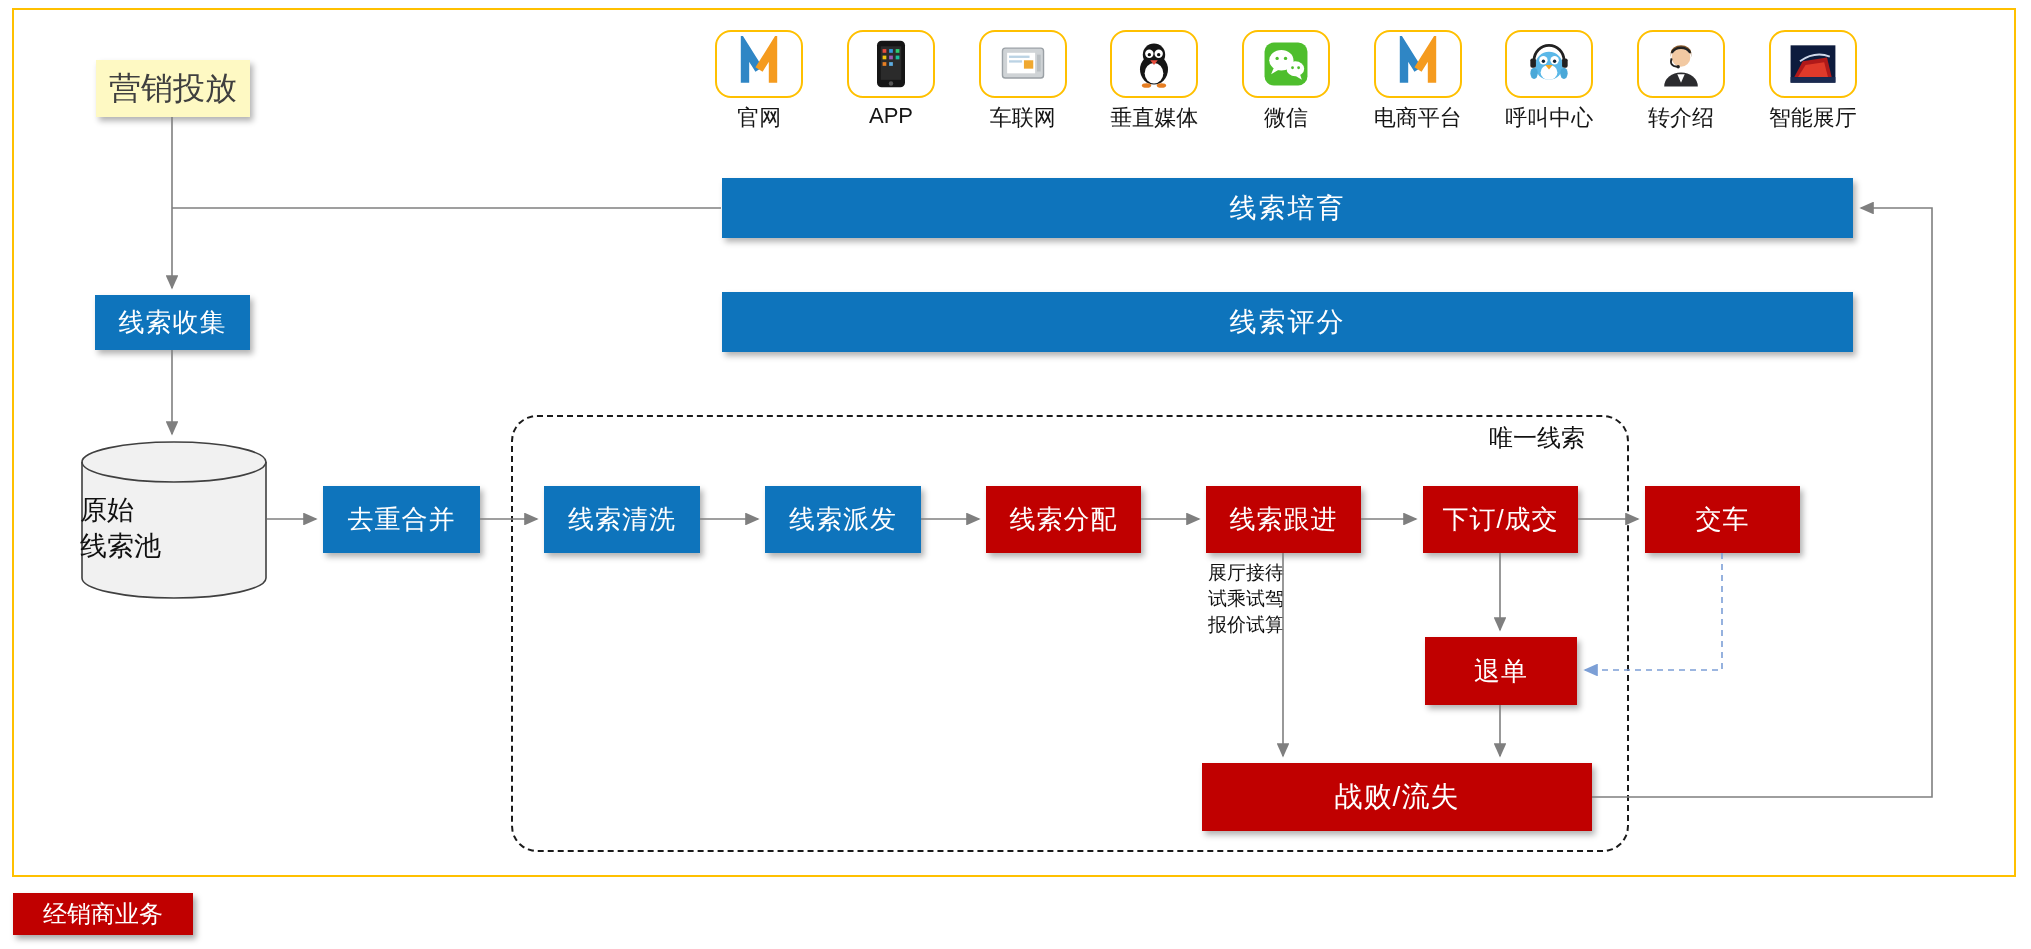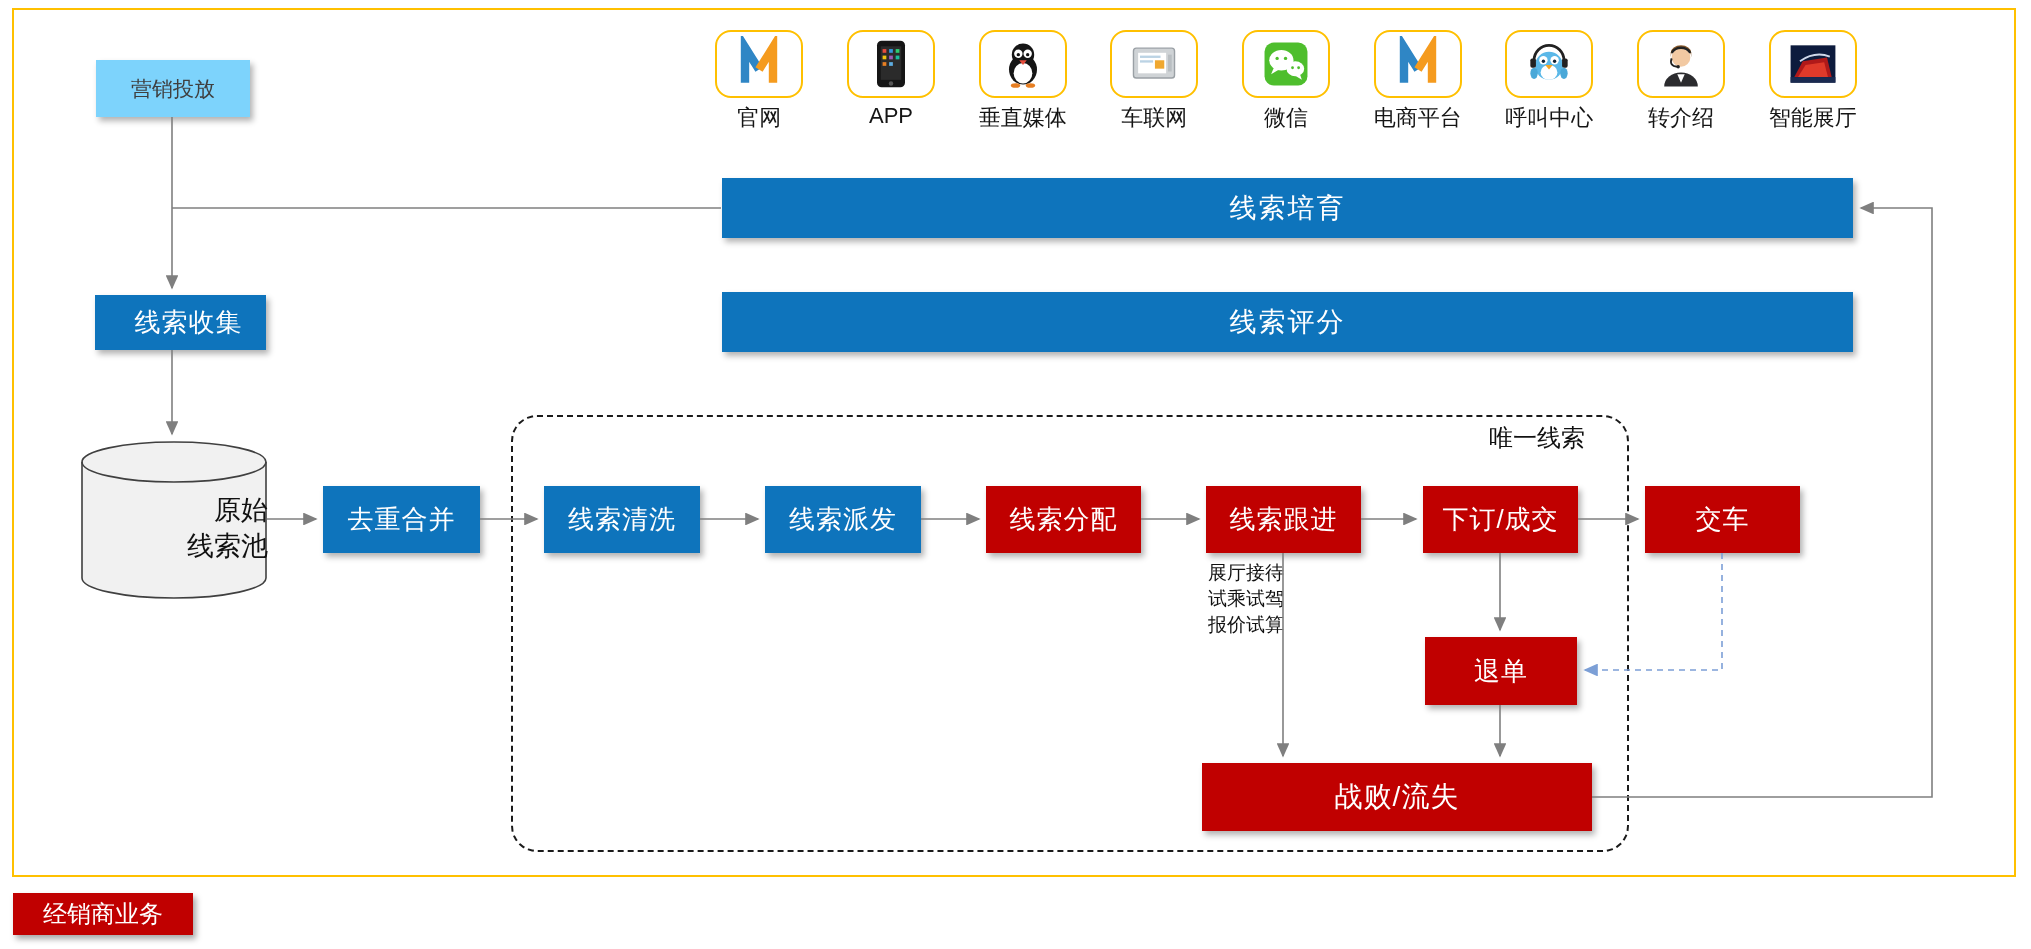--- a/index.html
+++ b/index.html
@@ -13,21 +13,21 @@
   .frame{left:12px;top:8px;width:2000px;height:865px;border:2px solid #FFC000;background:transparent;}
   
   .node{
     display:flex;align-items:center;justify-content:center;
     color:#fff;font-size:26px;letter-spacing:1px;
     box-shadow:3px 4px 6px rgba(0,0,0,.30);
   }
   .blue{background:#0E74BC;}
   .red{background:#C00000;}
   .graybox{
-    background:#7dd3fc;color:#3F3F3F;font-size:21px;
+    background:#fef9c3;color:#3F3F3F;font-size:32px;
     display:flex;align-items:center;justify-content:center;
     box-shadow:3px 4px 6px rgba(0,0,0,.30);
   }
   .bar{
     display:flex;align-items:center;justify-content:center;
     background:#0E74BC;color:#fff;font-size:27px;letter-spacing:2px;
     box-shadow:3px 4px 6px rgba(0,0,0,.30);
   }
   
   .channels{
@@ -42,21 +42,21 @@
   .chlabel{margin-top:5px;font-size:22px;color:#151515;white-space:nowrap;}
   
   .dashedbox{
     left:511px;top:415px;width:1114px;height:433px;
     border:2px dashed #1a1a1a;border-radius:26px;background:transparent;
   }
   .uniquelabel{left:1462px;top:422px;width:150px;text-align:center;font-size:24px;color:#111;}
   
   .cyl{left:80px;top:440px;width:188px;height:160px;}
   .cyltext{
-    left:80px;top:492px;width:188px;text-align:right;
+    left:80px;top:492px;width:188px;text-align:left;
     font-size:27px;color:#111;line-height:36px;
   }
   .notes{
     left:1208px;top:560px;width:150px;
     font-size:19px;color:#111;line-height:26px;
   }
   .footer-tag{
     left:13px;top:893px;width:180px;height:42px;
     background:#C00000;color:#fff;font-size:24px;
     display:flex;align-items:center;justify-content:center;
@@ -96,47 +96,47 @@
           <rect x="28" y="28" width="4" height="4" fill="#5dade2"></rect>
         <circle cx="30" cy="51" r="2.4" fill="#555"></circle>
       </svg>
     </div>
     <div class="chlabel">APP</div>
   </div>
 
   <div class="channel">
     <div class="chip">
       <svg width="56" height="56" viewBox="0 0 60 60">
+        <rect x="8" y="13" width="44" height="32" rx="3" fill="#CFD3D6" stroke="#9AA0A5" stroke-width="1.5"></rect>
+        <rect x="13" y="18" width="30" height="22" fill="#fff"></rect>
+        <rect x="15" y="21" width="22" height="2.5" fill="#BBD3E4"></rect>
+        <rect x="15" y="26" width="14" height="2.5" fill="#BBD3E4"></rect>
+        <rect x="31" y="26" width="10" height="9" fill="#F0A830"></rect>
+        <rect x="45" y="20" width="4" height="18" fill="#B9BEC2"></rect>
+      </svg>
+    </div>
+    <div class="chlabel">车联网</div>
+  </div>
+
+  <div class="channel">
+    <div class="chip">
+      <svg width="56" height="56" viewBox="0 0 60 60">
         <circle cx="30" cy="20" r="12" fill="#151515"></circle>
         <ellipse cx="30" cy="36" rx="15" ry="16" fill="#151515"></ellipse>
         <ellipse cx="30" cy="40" rx="10" ry="11" fill="#fff"></ellipse>
         <circle cx="25" cy="19" r="4.5" fill="#fff"></circle>
           <circle cx="35" cy="19" r="4.5" fill="#fff"></circle>
         <circle cx="25" cy="20" r="1.8" fill="#111"></circle>
           <circle cx="35" cy="20" r="1.8" fill="#111"></circle>
         <polygon points="26,26 34,26 30,31" fill="#E74C3C"></polygon>
         <ellipse cx="22" cy="53" rx="5" ry="2.5" fill="#E67E22"></ellipse>
         <ellipse cx="38" cy="53" rx="5" ry="2.5" fill="#E67E22"></ellipse>
       </svg>
     </div>
     <div class="chlabel">垂直媒体</div>
-  </div>
-
-  <div class="channel">
-    <div class="chip">
-      <svg width="56" height="56" viewBox="0 0 60 60">
-        <rect x="8" y="13" width="44" height="32" rx="3" fill="#CFD3D6" stroke="#9AA0A5" stroke-width="1.5"></rect>
-        <rect x="13" y="18" width="30" height="22" fill="#fff"></rect>
-        <rect x="15" y="21" width="22" height="2.5" fill="#BBD3E4"></rect>
-        <rect x="15" y="26" width="14" height="2.5" fill="#BBD3E4"></rect>
-        <rect x="31" y="26" width="10" height="9" fill="#F0A830"></rect>
-        <rect x="45" y="20" width="4" height="18" fill="#B9BEC2"></rect>
-      </svg>
-    </div>
-    <div class="chlabel">车联网</div>
   </div>
 
   <div class="channel">
     <div class="chip">
       <svg width="56" height="56" viewBox="0 0 60 60">
         <rect x="7" y="7" width="46" height="46" rx="10" fill="#4EBE2D"></rect>
         <ellipse cx="25" cy="26" rx="13" ry="11" fill="#fff"></ellipse>
         <polygon points="17,34 14,41 24,35" fill="#fff"></polygon>
         <circle cx="20.5" cy="24" r="1.8" fill="#4EBE2D"></circle>
           <circle cx="29.5" cy="24" r="1.8" fill="#4EBE2D"></circle>
@@ -203,21 +203,21 @@
         <path d="M16,27 Q32,16 48,22" fill="none" stroke="#CFD8EA" stroke-width="2"></path>
         <rect x="6" y="44" width="48" height="6" fill="#1A2A50"></rect>
       </svg>
     </div>
     <div class="chlabel">智能展厅</div>
   </div>
 </div>
 
 <div class="abs graybox" style="left:96px;top:60px;width:154px;height:57px;">营销投放</div>
 
-<div class="abs node blue" style="left:95px;top:295px;width:155px;height:55px;padding-left:16px;">线索收集</div>
+<div class="abs node blue" style="left:95px;top:295px;width:155px;height:55px;">线索收集</div>
 
 <div class="abs cyl">
   <svg width="188" height="160" viewBox="0 0 188 160">
     <path d="M2,22 a92,20 0 0 1 184,0 v116 a92,20 0 0 1 -184,0 z" fill="#F1F1F1" stroke="#404040" stroke-width="1.6"></path>
     <path d="M2,22 a92,20 0 0 0 184,0" fill="none" stroke="#404040" stroke-width="1.6"></path>
   </svg>
 </div>
 <div class="abs cyltext">
   <div>原始</div>
   <div>线索池</div>

